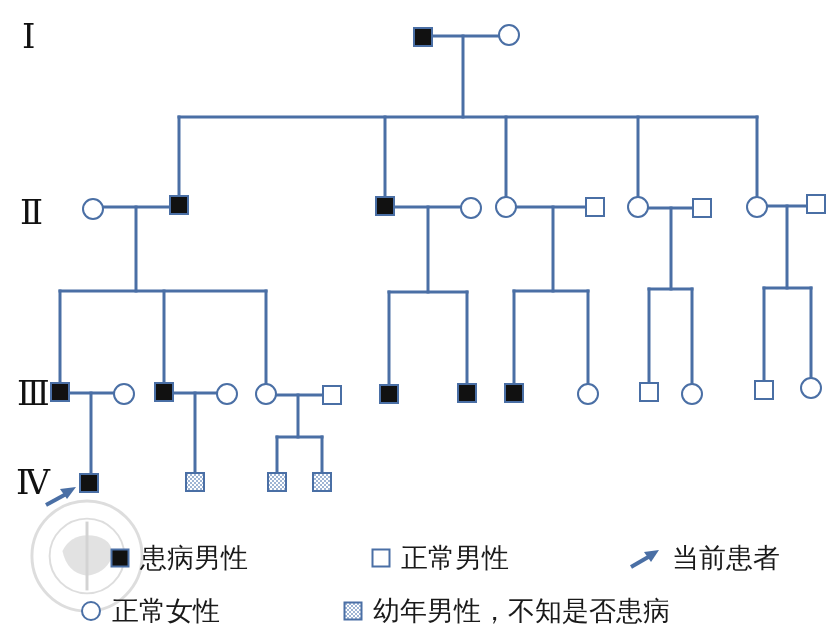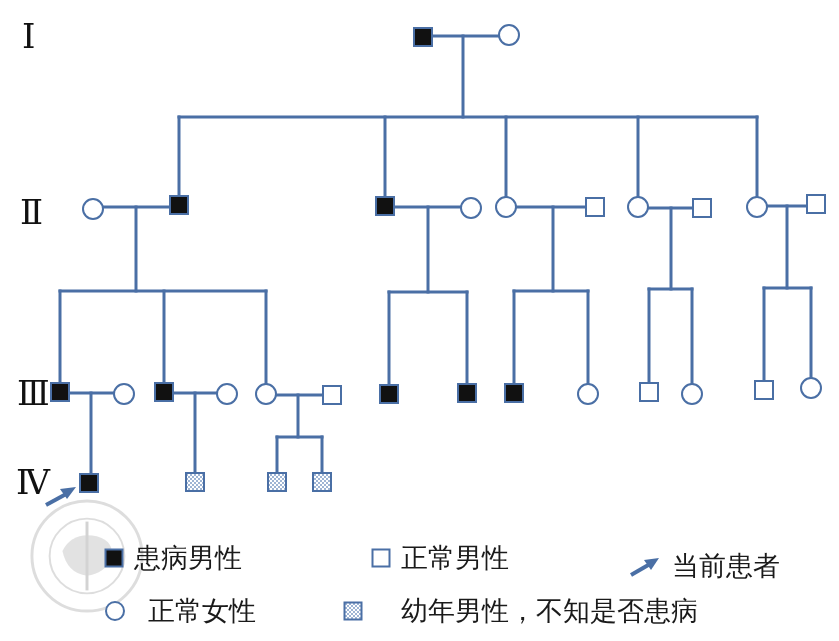--- a/index.html
+++ b/index.html
@@ -113,43 +113,43 @@
   <circle cx="60" cy="60" r="38" fill="none" stroke="#888" stroke-width="2"></circle>
   <path d="M35 55 Q45 35 70 40 Q88 45 85 62 Q78 78 60 80 Q40 78 35 55 Z" fill="#999"></path>
   <line x1="60" y1="25" x2="60" y2="95" stroke="#666" stroke-width="3"></line>
 </svg>
 
 <div class="gen-label" style="left:22px; top:20px;">Ⅰ</div>
 <div class="gen-label" style="left:20px; top:196px;">Ⅱ</div>
 <div class="gen-label" style="left:17px; top:377px;">Ⅲ</div>
 <div class="gen-label" style="left:16px; top:466px;">Ⅳ</div>
 
-<div class="legend-item" style="left:104px; top:540px;">
+<div class="legend-item" style="left:110px; top:540px;">
   <svg width="20" height="20">
       <rect x="1.5" y="1.5" width="17" height="17" fill="#111" stroke="#4a6fa5" stroke-width="2"></rect>
     </svg>
   <span class="legend-text">患病男性</span>
 </div>
 <div class="legend-item" style="left:343px; top:540px;padding-left:28px;">
   <svg width="20" height="20">
       <rect x="1.5" y="1.5" width="17" height="17" fill="#fff" stroke="#4a6fa5" stroke-width="2"></rect>
     </svg>
   <span class="legend-text">正常男性</span>
 </div>
-<div class="legend-item" style="left:628px; top:540px;margin-top:8px;">
+<div class="legend-item" style="left:628px; top:540px;">
   <svg width="34" height="22">
     <line x1="3" y1="20" x2="22" y2="9" stroke="#4a6fa5" stroke-width="4"></line>
     <polygon points="31,3 16,5 23,15" fill="#4a6fa5"></polygon>
   </svg>
   <span class="legend-text">当前患者</span>
 </div>
-<div class="legend-item" style="left:104px; top:593px;gap:12px;">
+<div class="legend-item" style="left:80px; top:593px;">
   <svg width="22" height="22">
       <circle cx="11" cy="11" r="9" fill="#fff" stroke="#4a6fa5" stroke-width="2"></circle>
     </svg>
   <span class="legend-text">正常女性</span>
 </div>
-<div class="legend-item" style="left:343px; top:593px;gap:28px;">
+<div class="legend-item" style="left:343px; top:593px;">
   <svg width="20" height="20">
       <rect x="1.5" y="1.5" width="17" height="17" fill="url(#hatch)" stroke="#4a6fa5" stroke-width="2"></rect>
     </svg>
   <span class="legend-text">幼年男性，不知是否患病</span>
 </div>
 
 </body></html>

